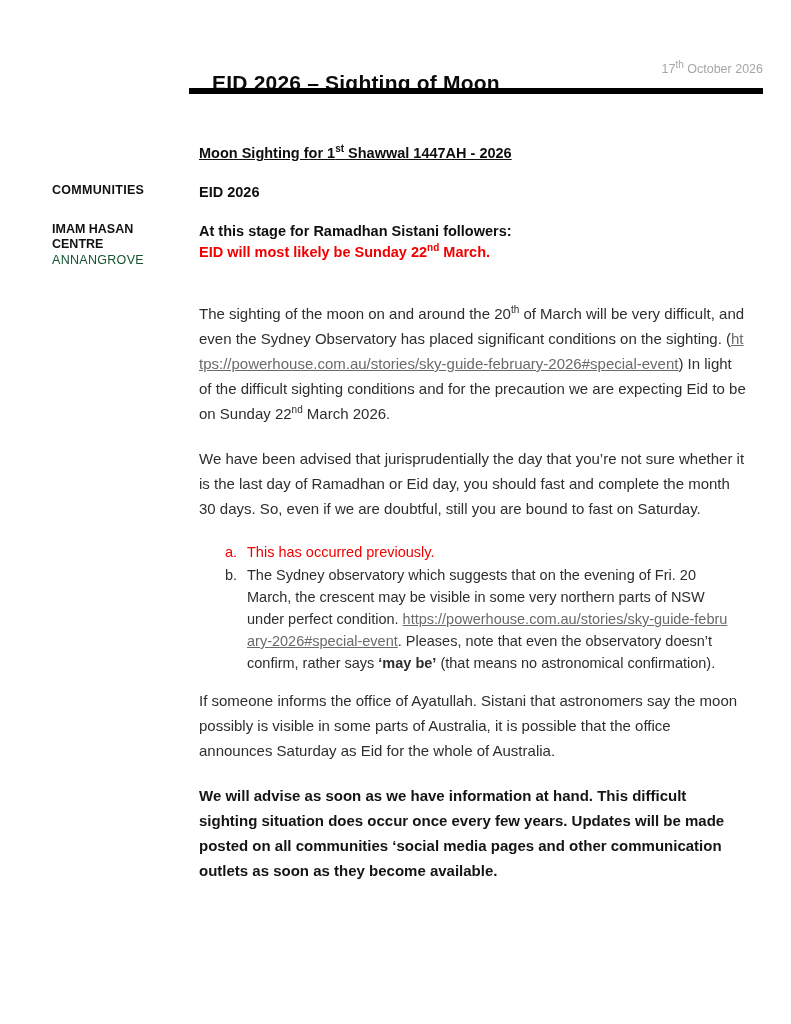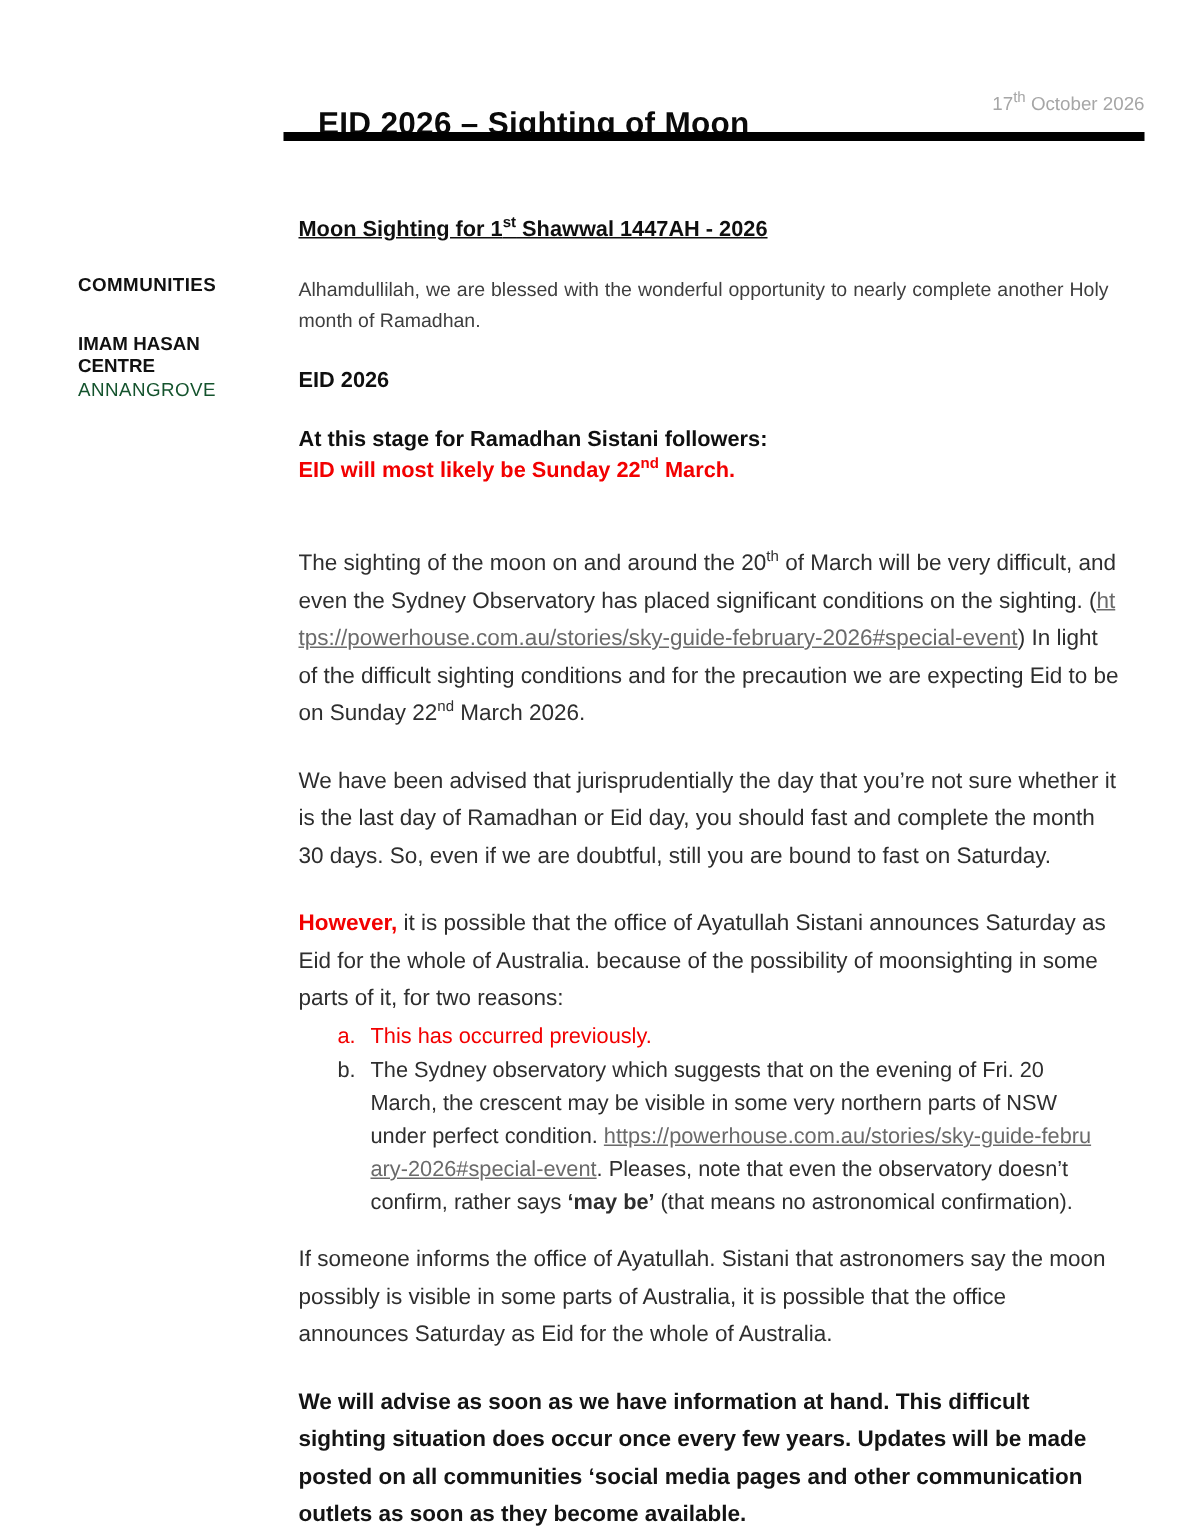--- a/index.html
+++ b/index.html
@@ -81,32 +81,30 @@
     <div class="community">
       <div class="community-name">IMAM HASAN CENTRE</div>
       <div class="community-loc">ANNANGROVE</div>
     </div>
   </aside>
 
   <main class="main">
 
     <h2 class="content-heading"><span>Moon Sighting for 1</span><sup>st</sup><span> Shawwal 1447AH - 2026</span></h2>
 
-    <p class="intro">Alhamdullilah, we are blessed with the wonderful opportunity to nearly complete another Holy month of Ramadhan.</p>
 
     <p class="eid-heading">EID 2026</p>
 
     <p class="stage-line">At this stage for Ramadhan Sistani followers:</p>
     <p class="red-line"><span>EID will most likely be Sunday 22</span><sup>nd</sup><span> March.</span></p>
 
     <p><span>The sighting of the moon on and around the 20</span><sup>th</sup><span> of March will be very difficult, and even the Sydney Observatory has placed significant conditions on the sighting. (</span><a class="doc-link" href="#">https://powerhouse.com.au/stories/sky-guide-february-2026#special-event</a><span>) In light of the difficult sighting conditions and for the precaution we are expecting Eid to be on Sunday 22</span><sup>nd</sup><span> March 2026.</span></p>
 
     <p>We have been advised that jurisprudentially the day that you’re not sure whether it is the last day of Ramadhan or Eid day, you should fast and complete the month 30 days. So, even if we are doubtful, still you are bound to fast on Saturday.</p>
 
-    <p style="margin-bottom: 2px;"><span class="bold red">However,</span><span> it is possible that the office of Ayatullah Sistani announces Saturday as Eid for the whole of Australia. because of the possibility of moonsighting in some parts of it, for two reasons:</span></p>
 
     <div class="ab-list">
       <div class="ab-item">
         <span class="ab-marker red">a.</span>
         <span class="ab-text red">This has occurred previously.</span>
       </div>
       <div class="ab-item">
         <span class="ab-marker">b.</span>
         <span class="ab-text"><span>The Sydney observatory which suggests that on the evening of Fri. 20 March, the crescent may be visible in some very northern parts of NSW under perfect condition. </span><a class="doc-link" href="#">https://powerhouse.com.au/stories/sky-guide-february-2026#special-event</a><span>. Pleases, note that even the observatory doesn’t confirm, rather says </span><span class="bold">‘may be’</span><span> (that means no astronomical confirmation).</span></span>
       </div>

